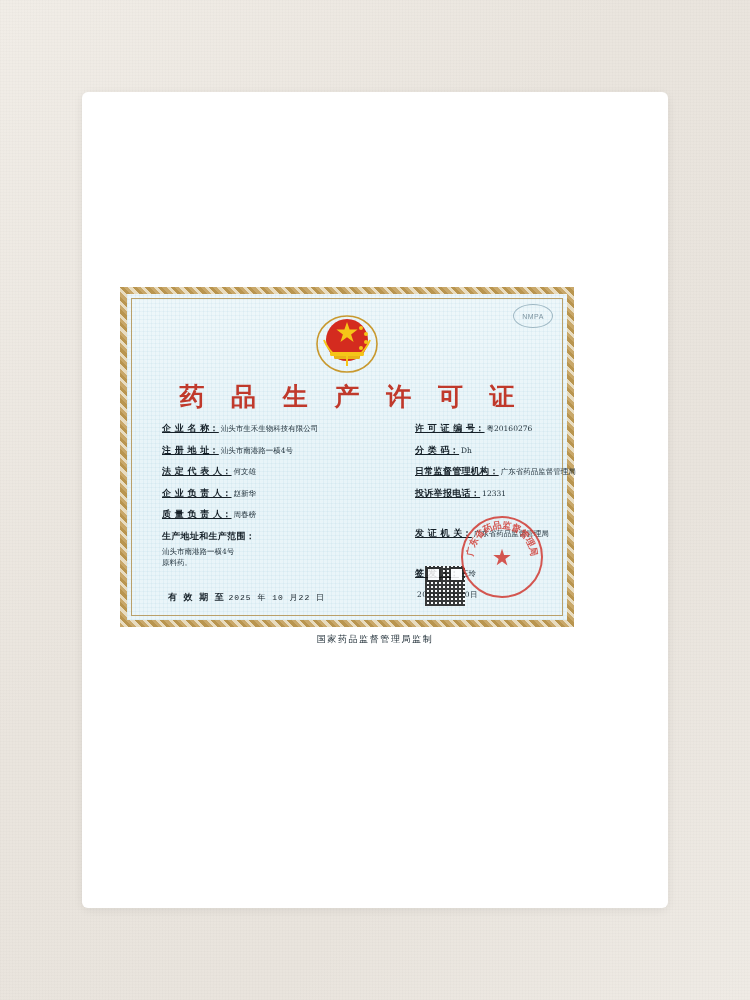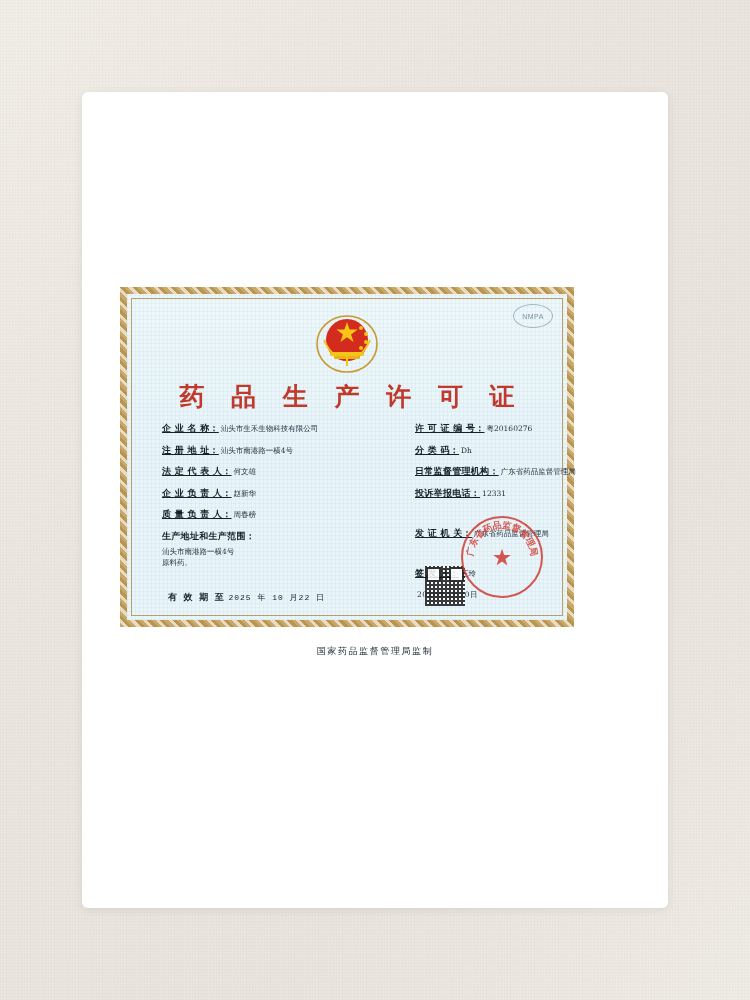--- a/index.html
+++ b/index.html
@@ -220,21 +220,21 @@
     line-height: 1;
   }
   .seal-text {
     position: absolute;
     inset: 0;
   }
   .issuer-line {
     position: absolute;
     left: 0;
     right: 0;
-    top: 380px;
+    top: 368px;
     text-align: center;
     font-size: 9px;
     color: #1b2a33;
     letter-spacing: 1.6px;
     font-family: "DejaVu Serif", serif;
   }
   .sign-row {
     margin-top: 27px;
   }
   .sign-date {

